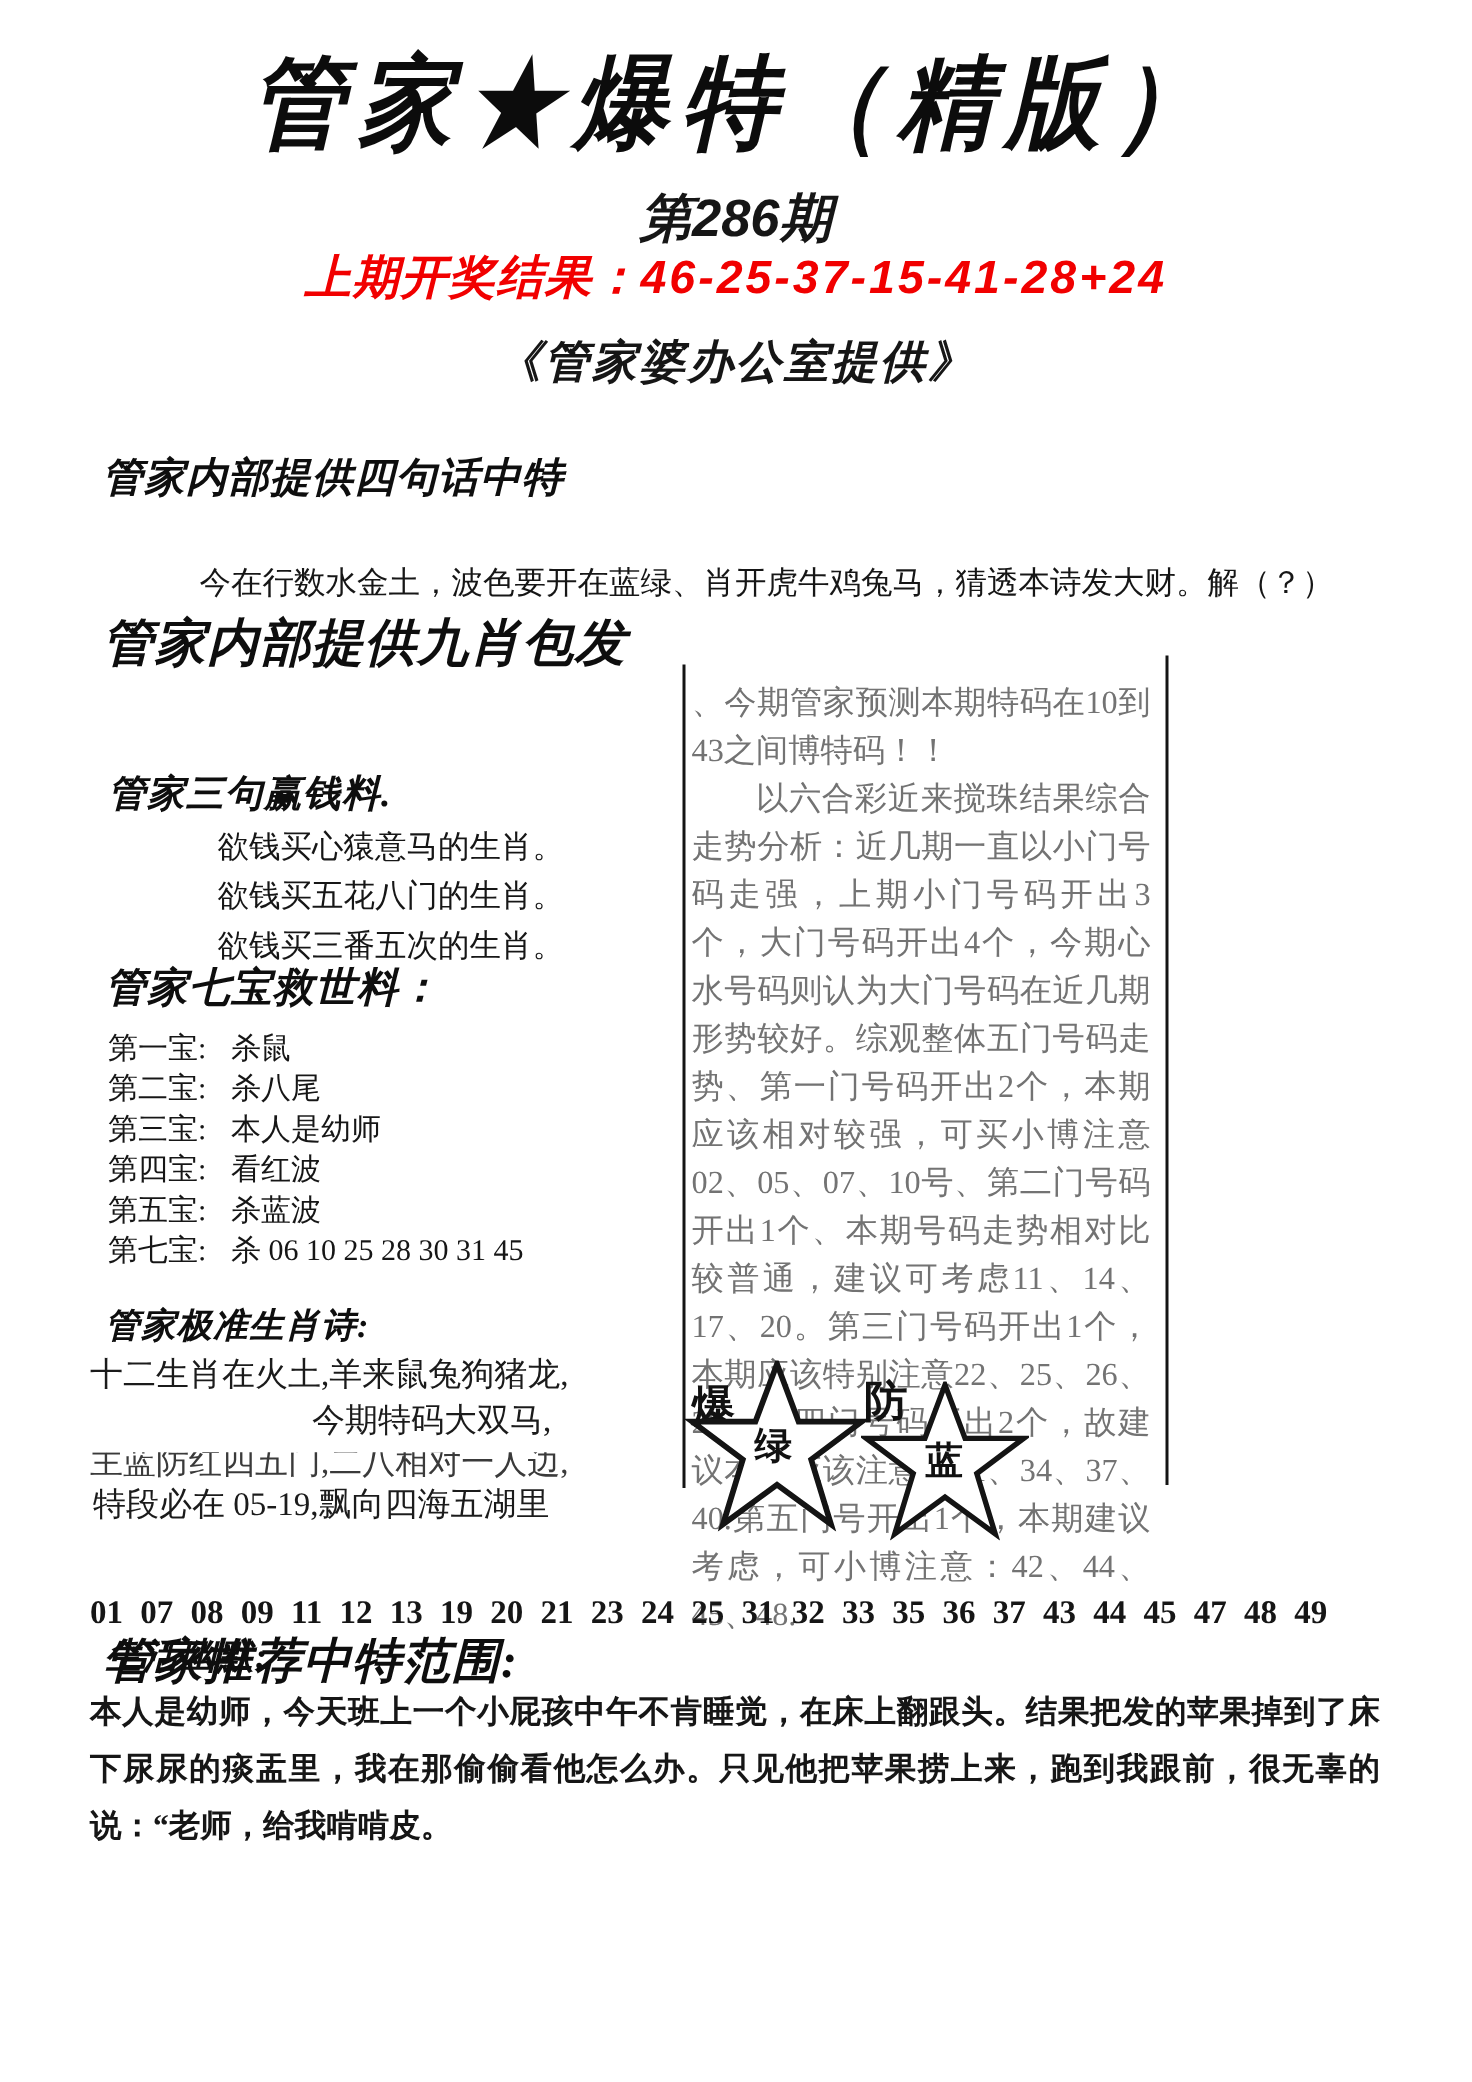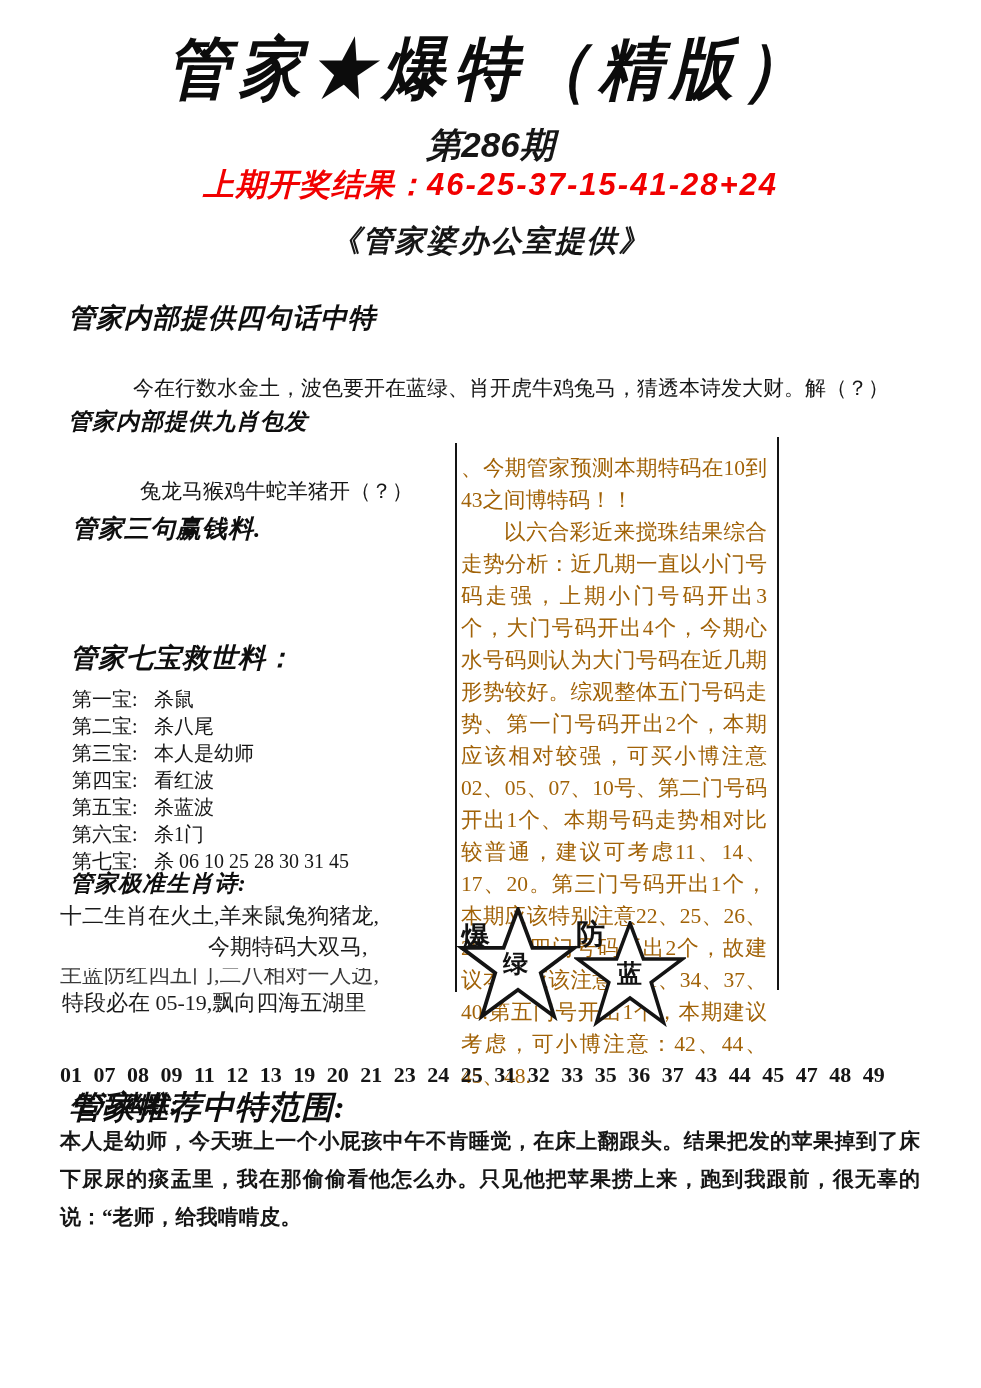--- a/index.html
+++ b/index.html
@@ -20,21 +20,21 @@
     transform:scaleY(1.08);
   }
   .issue{top:122px;font-size:35px;font-weight:bold;font-family:"Liberation Sans","DejaVu Sans",sans-serif;}
   .result{top:164px;font-size:31px;font-weight:bold;color:#f10000;font-family:"Liberation Sans","DejaVu Sans",sans-serif;letter-spacing:1px;}
   .result .nums{letter-spacing:2px;}
   .provider{top:221px;font-size:30px;font-weight:600;letter-spacing:2px;}
   
   .h1{font-weight:bold;color:#0e0e0e;letter-spacing:1px;white-space:nowrap;font-style:italic;}
   #h-four{left:68px;top:300px;font-size:27px;}
   #poem-four{left:133px;top:374px;font-size:21px;white-space:nowrap;}
-  #h-nine{left:68px;top:406px;font-size:23px;}
+  #h-nine{left:68px;top:406px;font-size:34px;}
   #nine{left:140px;top:477px;font-size:21px;white-space:nowrap;}
   #h-three{left:72px;top:512px;font-size:25px;}
   #three{left:145px;top:548px;font-size:21px;line-height:33px;}
   #h-seven{left:70px;top:640px;font-size:27px;}
   #seven{left:72px;top:686px;font-size:20px;line-height:27px;}
   .trow{white-space:nowrap;}
   .tlabel{display:inline-block;width:82px;}
   .tval{display:inline-block;}
   #h-zpoem{left:70px;top:868px;font-size:23px;}
   .zline{font-size:22px;white-space:nowrap;color:#1b1b1b;}
@@ -43,21 +43,21 @@
   #zline3{left:60px;top:960px;color:#3a3a3a;clip-path:inset(27% 0 5% 0);}
   #zline4{left:62px;top:988px;}
   #h-rec{left:70px;top:1086px;font-size:32px;}
   #rec-nums{left:60px;top:1062px;font-size:22px;font-weight:600;word-spacing:6px;white-space:nowrap;}
   #h-humor{left:70px;top:1088px;font-size:24px;}
   #humor{left:60px;top:1122px;width:860px;font-size:21px;font-weight:bold;line-height:38px;text-align:justify;}
   
   .vline{position:absolute;width:2px;background:#141414;}
   #vl-left{left:455px;top:443px;height:549px;}
   #vl-right{left:777px;top:437px;height:553px;}
-  #analysis{left:461px;top:452px;width:306px;font-size:21.5px;line-height:32px;text-align:justify;color:#a16207;}
+  #analysis{left:461px;top:452px;width:306px;font-size:21.5px;line-height:32px;text-align:justify;color:#737373;}
   #analysis p{margin:0;}
   #analysis p.indent{text-indent:2em;}
   
   .star-label{font-size:29px;font-weight:bold;color:#111;}
   #burst-label{left:461px;top:918px;}
   #guard-label{left:576px;top:915px;}
   .star-char{font-size:25px;font-weight:bold;color:#111;}
   #green-char{left:503px;top:947px;}
   #blue-char{left:617px;top:957px;}
   #star-green{left:456px;top:907px;}
@@ -73,32 +73,35 @@
   <div class="abs center issue">第286期</div>
   <div class="abs center result">
     <span>上期开奖结果：</span><span class="nums">46-25-37-15-41-28+24</span>
   </div>
   <div class="abs center provider">《管家婆办公室提供》</div>
 
   <div class="abs h1" id="h-four">管家内部提供四句话中特</div>
   <div class="abs" id="poem-four">今在行数水金土，波色要开在蓝绿、肖开虎牛鸡兔马，猜透本诗发大财。解（？）</div>
 
   <div class="abs h1" id="h-nine">管家内部提供九肖包发</div>
-  <div class="abs" id="nine">兔龙马猴鸡牛蛇羊猪开（？）</div>
 
   <div class="abs h1" id="h-three">管家三句赢钱料.</div>
+  <div class="abs" id="three">
+    <div>欲钱买心猿意马的生肖。</div>
+    <div>欲钱买五花八门的生肖。</div>
+    <div>欲钱买三番五次的生肖。</div>
+  </div>
 
   <div class="abs h1" id="h-seven">管家七宝救世料：</div>
   <div class="abs" id="seven">
     <div class="trow"><span class="tlabel">第一宝:</span><span class="tval">杀鼠</span></div>
     <div class="trow"><span class="tlabel">第二宝:</span><span class="tval">杀八尾</span></div>
     <div class="trow"><span class="tlabel">第三宝:</span><span class="tval">本人是幼师</span></div>
     <div class="trow"><span class="tlabel">第四宝:</span><span class="tval">看红波</span></div>
     <div class="trow"><span class="tlabel">第五宝:</span><span class="tval">杀蓝波</span></div>
-    <div class="trow"><span class="tlabel">第六宝:</span><span class="tval">杀1门</span></div>
     <div class="trow"><span class="tlabel">第七宝:</span><span class="tval">杀 06 10 25 28 30 31 45</span></div>
   </div>
 
   <div class="abs h1" id="h-zpoem">管家极准生肖诗:</div>
   <div class="abs zline" id="zline1">十二生肖在火土,羊来鼠兔狗猪龙,</div>
   <div class="abs zline" id="zline2">今期特码大双马,</div>
   <div class="abs zline" id="zline3">主蓝防红四五门,二八相对一人边,</div>
   <div class="abs zline" id="zline4">特段必在 05-19,飘向四海五湖里</div>
 
   <div class="vline" id="vl-left"></div>

